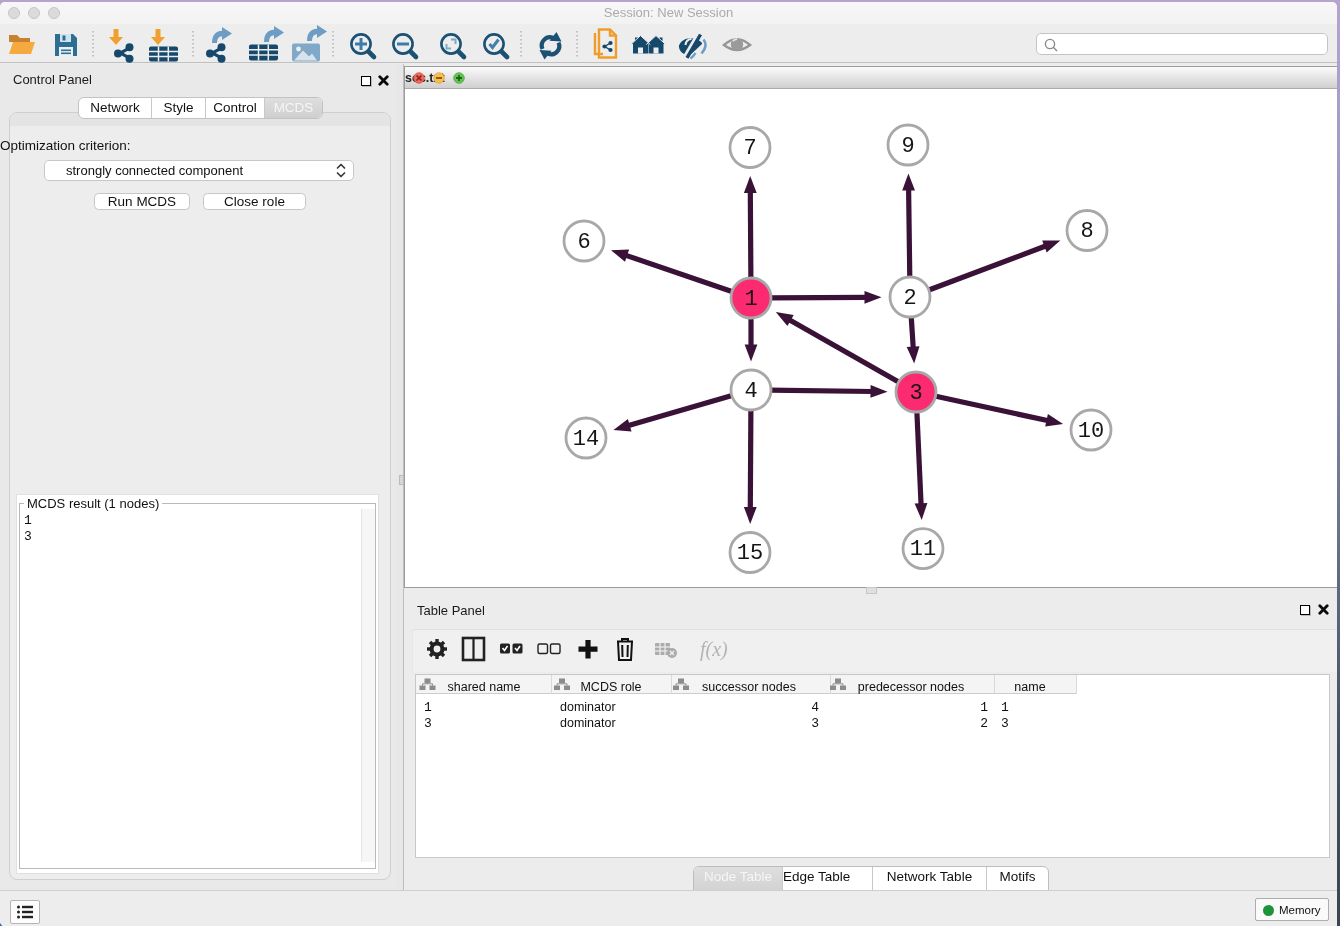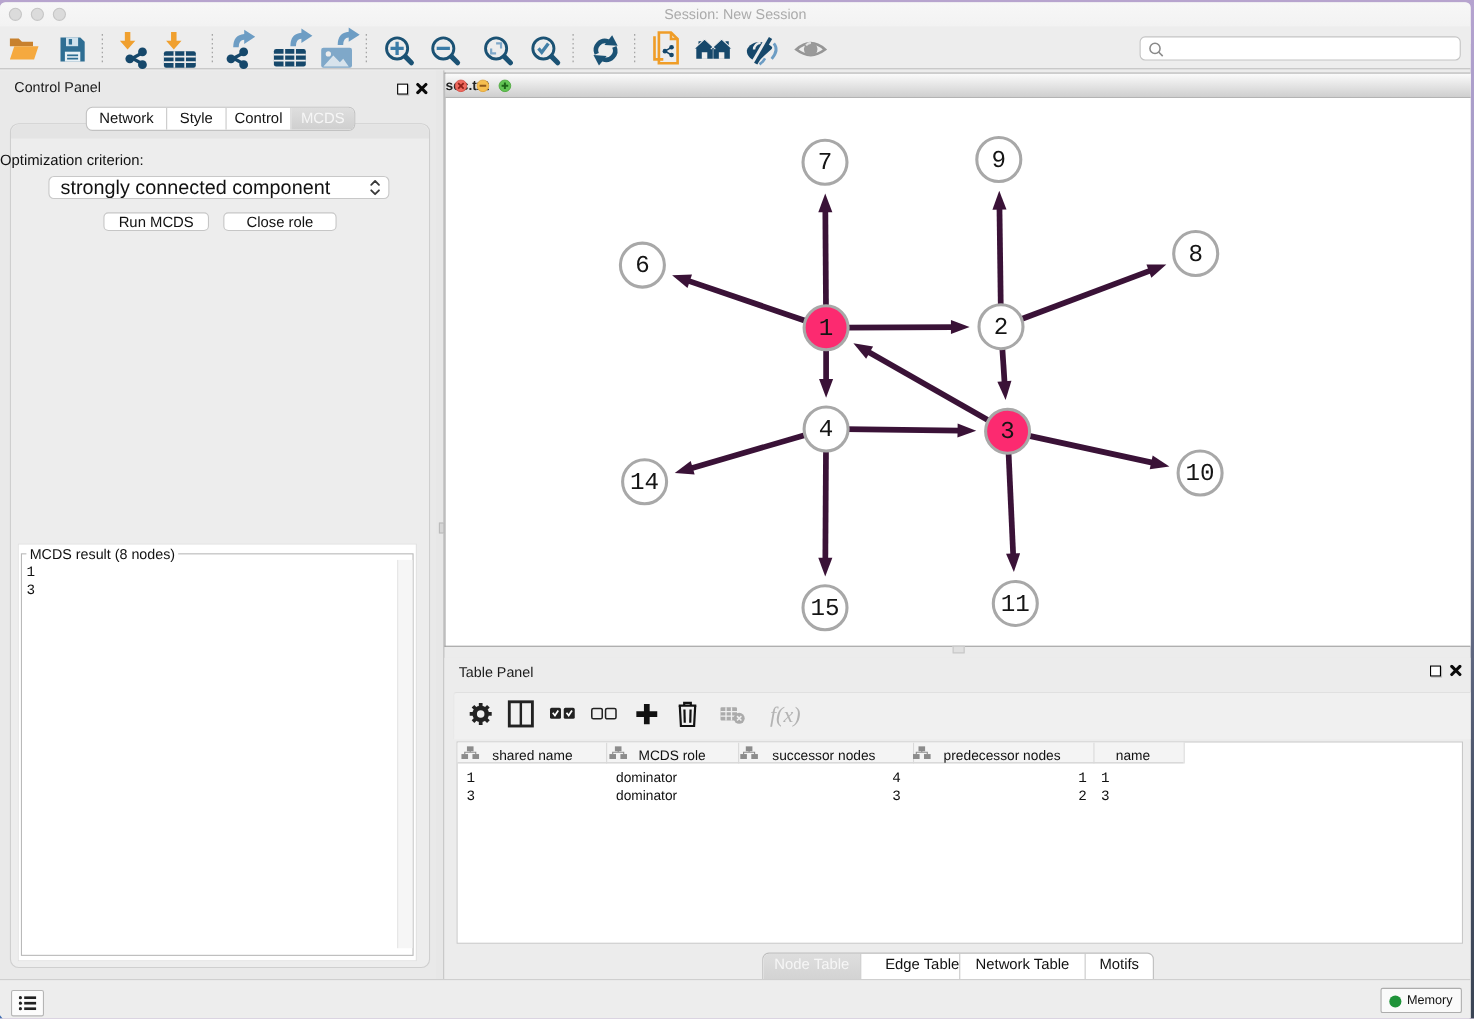--- a/index.html
+++ b/index.html
@@ -177,33 +177,33 @@
       </svg>
  <div class="abs" style="left:9px;top:48px;width:382px;height:768px;border:1px solid #CFCFCF;border-radius:8px;background:#EDEDED"></div>
  <div class="abs" style="left:10px;top:49px;width:380px;height:13px;background:#E4E4E4;border-radius:8px 8px 0 0"></div>
  <div class="abs" style="left:78px;top:33px;width:245px;height:22px;border:1px solid #C2C2C2;border-radius:6px;overflow:hidden;display:flex;background:#fff">
   <div style="width:73px;border-right:1px solid #C9C9C9;text-align:center;font-size:13.5px;line-height:20px;color:#111">Network</div>
   <div style="width:54px;border-right:1px solid #C9C9C9;text-align:center;font-size:13.5px;line-height:20px;color:#111">Style</div>
   <div style="width:59px;border-right:1px solid #C9C9C9;text-align:center;font-size:13.5px;line-height:20px;color:#111">Control</div>
   <div style="flex:1;text-align:center;font-size:13.5px;line-height:20px;color:#F6F6F6;background:linear-gradient(#DEDEDE,#CFCFCF)">MCDS</div>
  </div>
  <div class="abs" style="left:0;top:74px;width:396px;height:20px;text-align:left;font-size:13.5px;color:#111">Optimization criterion:</div>
- <div class="abs" style="left:44px;top:96px;width:310px;height:21px;background:#fff;border:1px solid #C8C8C8;border-radius:5px;font-size:18px;color:#111;line-height:19px;padding-left:10px">strongly connected component
+ <div class="abs" style="left:44px;top:96px;width:310px;height:21px;background:#fff;border:1px solid #C8C8C8;border-radius:5px;font-size:13px;color:#111;line-height:19px;padding-left:21px">strongly connected component
   <svg width="12" height="15" style="position:absolute;right:6px;top:2px" viewBox="0 0 12 15">
           <g fill="none" stroke="#3A3A3A" stroke-width="1.7" stroke-linecap="round" stroke-linejoin="round">
             <path d="M2.5,5 L6,1.5 L9.5,5"></path>
             <path d="M2.5,10 L6,13.5 L9.5,10"></path>
           </g>
         </svg>
  </div>
  <div class="abs" style="left:94px;top:129px;width:96px;height:17px;background:#fff;border:1px solid #C6C6C6;border-radius:4.5px;text-align:center;font-size:13.5px;line-height:15px;color:#111">Run MCDS</div>
  <div class="abs" style="left:203px;top:129px;width:103px;height:17px;background:#fff;border:1px solid #C6C6C6;border-radius:4.5px;text-align:center;font-size:13.5px;line-height:15px;color:#111">Close role</div>
  <div class="abs" style="left:16px;top:430px;width:363px;height:380px;background:#fff;border:1px solid #E0E0E0">
   <div class="abs" style="left:2px;top:8px;width:357px;height:366px;border:1px solid #B9B9B9"></div>
-  <div class="abs" style="left:7px;top:1px;background:#fff;padding:0 3px;font-size:13px;color:#111">MCDS result (8 nodes)</div>
+  <div class="abs" style="left:7px;top:1px;background:#fff;padding:0 3px;font-size:13px;color:#111">MCDS result (1 nodes)</div>
   <div class="abs" style="left:7px;top:18px;font-size:13px;color:#111;line-height:16.3px;font-family:'Liberation Mono',monospace">1<br>3</div>
   <div class="abs" style="left:344px;top:14px;width:14px;height:353px;background:#F6F6F6;border-left:1px solid #E6E6E6"></div>
  </div>
 </div>
 <div class="abs" style="left:396px;top:62px;width:8px;height:827px;background:#E7E7E7;border-right:1px solid #BDBDBD">
  <div class="abs" style="left:3px;top:411px;width:5px;height:10px;background:#D6D6D6;border:1px solid #BBB"></div>
 </div>
 <div class="abs" style="left:404px;top:64px;width:933px;height:522px;border:1px solid #9C9C9C;border-right:none;background:#fff">
  <div class="abs" style="left:0;top:0;width:933px;height:22px;background:linear-gradient(#FBFBFB,#CFCFCF);border-bottom:1px solid #ABABAB">
   <svg class="abs" style="left:8px;top:5px" width="62" height="12" viewBox="0 0 62 12">
@@ -374,21 +374,21 @@
             <text x="403" y="52" text-anchor="end">3</text>
             <text x="572" y="52" text-anchor="end">2</text>
             <text x="585" y="52">3</text>
    </g>
    <text x="144" y="36">dominator</text>
           <text x="144" y="52">dominator</text>
   </svg>
  </div>
  <div class="abs" style="left:289px;top:268px;width:356px;height:34px;border:1px solid #BDBDBD;border-radius:6px;overflow:hidden;display:flex;background:#fff">
   <div style="width:89px;border-right:1px solid #C9C9C9;text-align:center;font-size:13.5px;line-height:20px;color:#F6F6F6;background:linear-gradient(#DEDEDE,#CFCFCF)">Node Table</div>
-  <div style="width:90px;border-right:1px solid #C9C9C9;text-align:right;font-size:13.5px;line-height:20px;color:#111">Edge Table</div>
+  <div style="width:90px;border-right:1px solid #C9C9C9;text-align:left;font-size:13.5px;line-height:20px;color:#111">Edge Table</div>
   <div style="width:114px;border-right:1px solid #C9C9C9;text-align:center;font-size:13.5px;line-height:20px;color:#111">Network Table</div>
   <div style="flex:1;text-align:center;font-size:13.5px;line-height:20px;color:#111">Motifs</div>
  </div>
 </div>
 <div class="abs" style="left:0;top:888px;width:1337px;height:52px;background:#EDEDED;border-top:1px solid #CFCFCF">
  <div class="abs" style="left:10px;top:9px;width:30px;height:24px;background:#FCFCFC;border:1px solid #B5B5B5;border-radius:2px">
   <svg width="16" height="14" style="position:absolute;left:6px;top:4px" viewBox="0 0 16 14">
    <g fill="#222">
             <circle cx="1.5" cy="2" r="1.5"></circle>
             <circle cx="1.5" cy="7" r="1.5"></circle>

